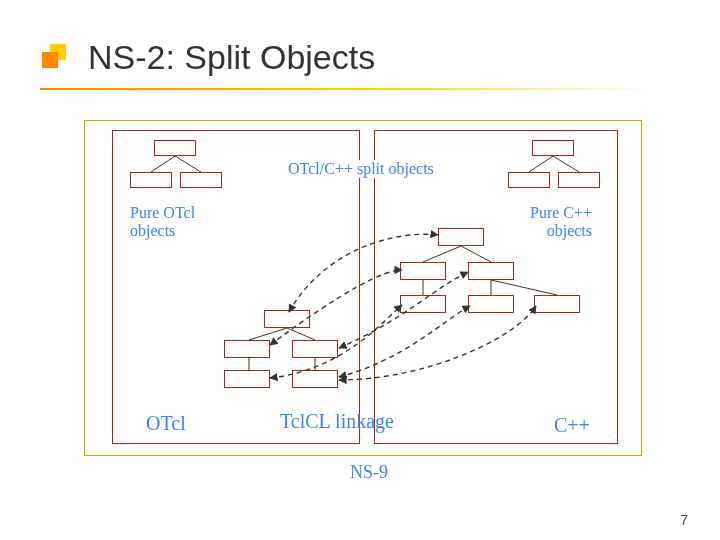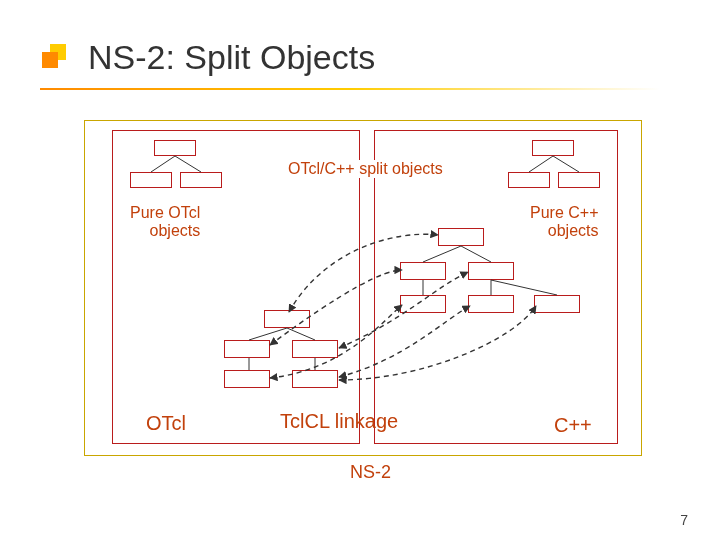--- a/index.html
+++ b/index.html
@@ -55,22 +55,22 @@
   .border-yellow {
     position: absolute;
     border: 1px solid #c9a600;
   }
   .border-red {
     position: absolute;
     border: 1px solid #b91c1c;
   }
   .label {
     position: absolute;
-    font-family: Liberation Sans, sans-serif;
-    color: #c2410c;
+    font-family: Liberation Serif, serif;
+    color: #3b82f6;
   }
   .box {
     position: absolute;
     background: #fff;
   }
 
   
   .ns2-caption {
     left: 266px; top: 342px;
     font-size: 18px;
@@ -90,21 +90,21 @@
   .split-caption {
     left: 200px; top: 40px;
     font-size: 16px;
     background: #fff;
     padding: 0 4px;
   }
   .pure-otcl-caption {
     left: 42px; top: 84px;
     font-size: 16px;
     background: #fff;
-    text-align: right;
+    text-align: left;
     line-height: 1.15;
     padding: 0 4px;
   }
   .pure-cpp-caption {
     left: 442px; top: 84px;
     font-size: 16px;
     background: #fff;
     text-align: right;
     line-height: 1.15;
     padding: 0 4px;
@@ -193,14 +193,14 @@
   </div>
 
   <div class="label pure-cpp-caption">
     <span>Pure C++</span><br>
     <span>objects</span>
   </div>
 
   <div class="label otcl-caption">OTcl</div>
   <div class="label cpp-caption">C++</div>
   <div class="label linkage-caption">TclCL linkage</div>
-  <div class="label ns2-caption">NS-2</div>
+  <div class="label ns2-caption">NS-9</div>
 </div>
 
 </body></html>

